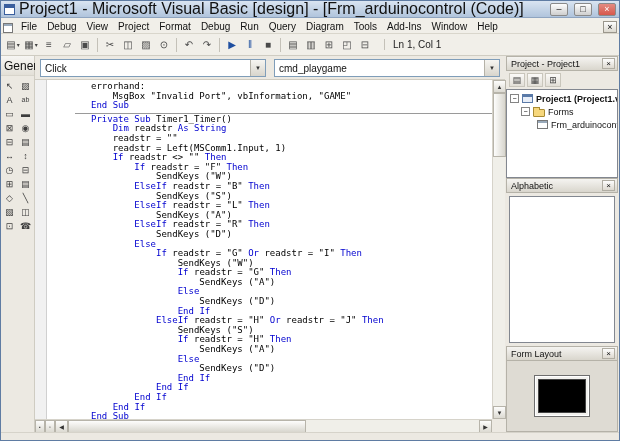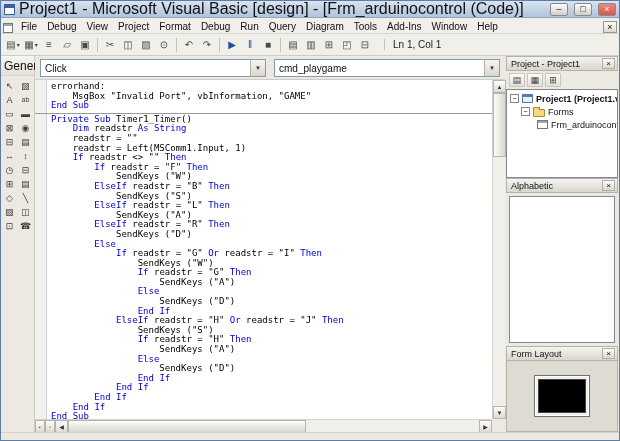--- a/index.html
+++ b/index.html
@@ -40,21 +40,21 @@
   .tool{height:13px; display:flex; align-items:center; justify-content:center; font-size:9px; color:#3d3d3d; border:1px solid transparent;}
   .tool .small{font-size:7px;}
   
   .code-window{position:absolute; left:34px; top:55px; width:470px; bottom:8px; background:#ece9e2;}
   .combo-row{height:24px; display:flex; gap:8px; padding:3px 5px; border-bottom:1px solid #cfccc2;}
   .combo{flex:1; height:18px; background:#fff; border:1px solid #7f9db9; display:flex; align-items:center; padding-left:4px; overflow:hidden;}
   .combo-arrow{margin-left:auto; width:15px; height:100%; background:linear-gradient(#f6f5f1,#d8d5cc);
     border-left:1px solid #b5b2a8; display:flex; align-items:center; justify-content:center; font-size:6px; color:#333;}
   .code-surface{position:absolute; top:24px; left:0; right:13px; bottom:13px; background:#fff; display:flex; overflow:hidden;}
   .code-margin{width:12px; background:#f1f1f1; border-right:1px solid #d0d0d0;}
-  .code-lines{flex:1; padding:2px 0 0 4px; font-family:"DejaVu Sans Mono", monospace; font-size:9px; line-height:9.6px; white-space:pre; color:#000;}
+  .code-lines{flex:1; padding:2px 0 0 4px; font-family:"DejaVu Sans Mono", monospace; font-size:9px; line-height:9.6px; white-space:pre; color:#000;margin-left:40px;}
   .kw{color:var(--kw);}
   .code-line.proc-sep{border-top:1px solid #9a9a9a; margin-top:2px; margin-left:-16px; padding-left:16px; padding-top:1px;}
   
   .vscroll{position:absolute; top:24px; right:0; width:13px; bottom:13px; background:#f0efe9; border-left:1px solid #d6d3ca;}
   .sb-btn{width:13px; height:13px; display:flex; align-items:center; justify-content:center; font-size:6px; color:#333;
     background:linear-gradient(#fdfdfc,#dcdad2); border:1px solid #b7b4aa;}
   .vscroll .sb-btn.down{position:absolute; bottom:0;}
   .v-thumb{position:absolute; top:13px; left:0; width:13px; height:64px; background:linear-gradient(90deg,#fdfdfc,#d8d6ce); border:1px solid #b7b4aa;}
   .hscroll{position:absolute; left:0; right:13px; bottom:0; height:13px; background:#f0efe9; border-top:1px solid #d6d3ca; display:flex;}
   .view-btn{width:10px; height:13px; background:linear-gradient(#fdfdfc,#dcdad2); border:1px solid #b7b4aa; display:flex; align-items:center; justify-content:center; font-size:5px; color:#444;}

